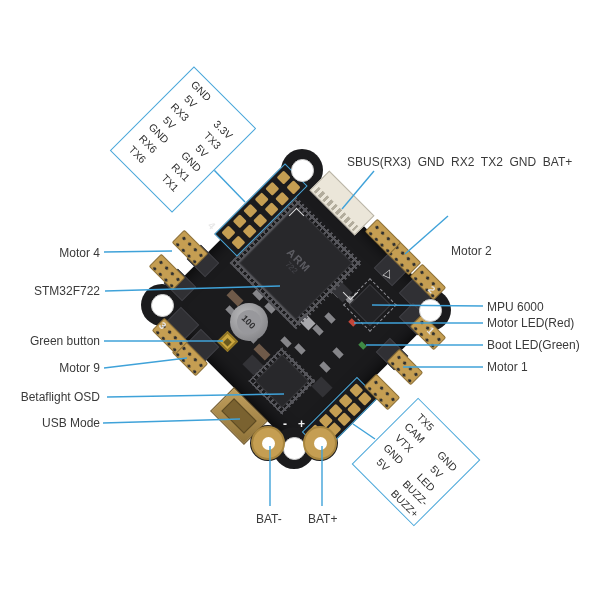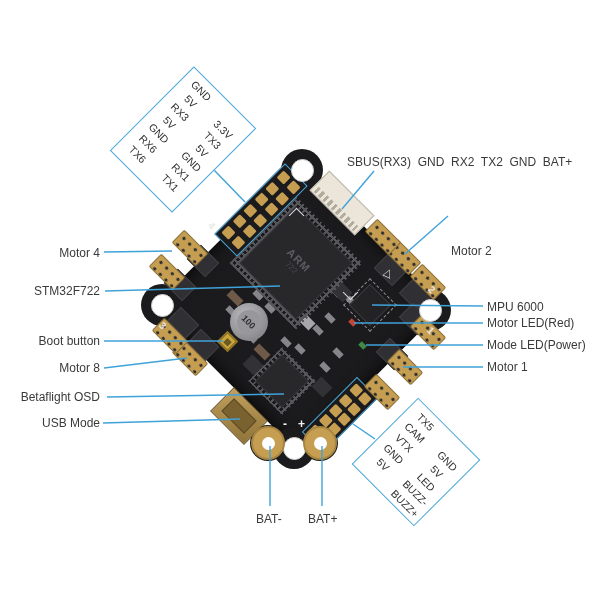--- a/index.html
+++ b/index.html
@@ -263,28 +263,28 @@
         <span class="pin-label">LED</span>
         <span class="pin-label">BUZZ-</span>
         <span class="pin-label">BUZZ+</span>
       </div>
   </div>
 
   <div class="lbl" style="left:347px;top:155px;">SBUS(RX3)  GND  RX2  TX2  GND  BAT+</div>
 
   <div class="lbl lbl-r" style="right:500px;top:246px;">Motor 4</div>
   <div class="lbl lbl-r" style="right:500px;top:284px;">STM32F722</div>
-  <div class="lbl lbl-r" style="right:500px;top:334px;">Boot button</div>
-  <div class="lbl lbl-r" style="right:500px;top:361px;">Motor 8</div>
+  <div class="lbl lbl-r" style="right:500px;top:334px;">Green button</div>
+  <div class="lbl lbl-r" style="right:500px;top:361px;">Motor 9</div>
   <div class="lbl lbl-r" style="right:500px;top:390px;">Betaflight OSD</div>
   <div class="lbl lbl-r" style="right:500px;top:416px;">USB Mode</div>
 
   <div class="lbl" style="left:487px;top:300px;">MPU 6000</div>
   <div class="lbl" style="left:487px;top:316px;">Motor LED(Red)</div>
-  <div class="lbl" style="left:487px;top:338px;">Mode LED(Power)</div>
+  <div class="lbl" style="left:487px;top:338px;">Boot LED(Green)</div>
   <div class="lbl" style="left:487px;top:360px;text-align:right;">Motor 1</div>
 
   <div class="lbl" style="left:451px;top:204px;margin-top:40px;">Motor 2</div>
 
   <div class="lbl" style="left:256px;top:512px;">BAT-</div>
   <div class="lbl" style="left:308px;top:512px;">BAT+</div>
 
 </div>
 
 </body></html>

